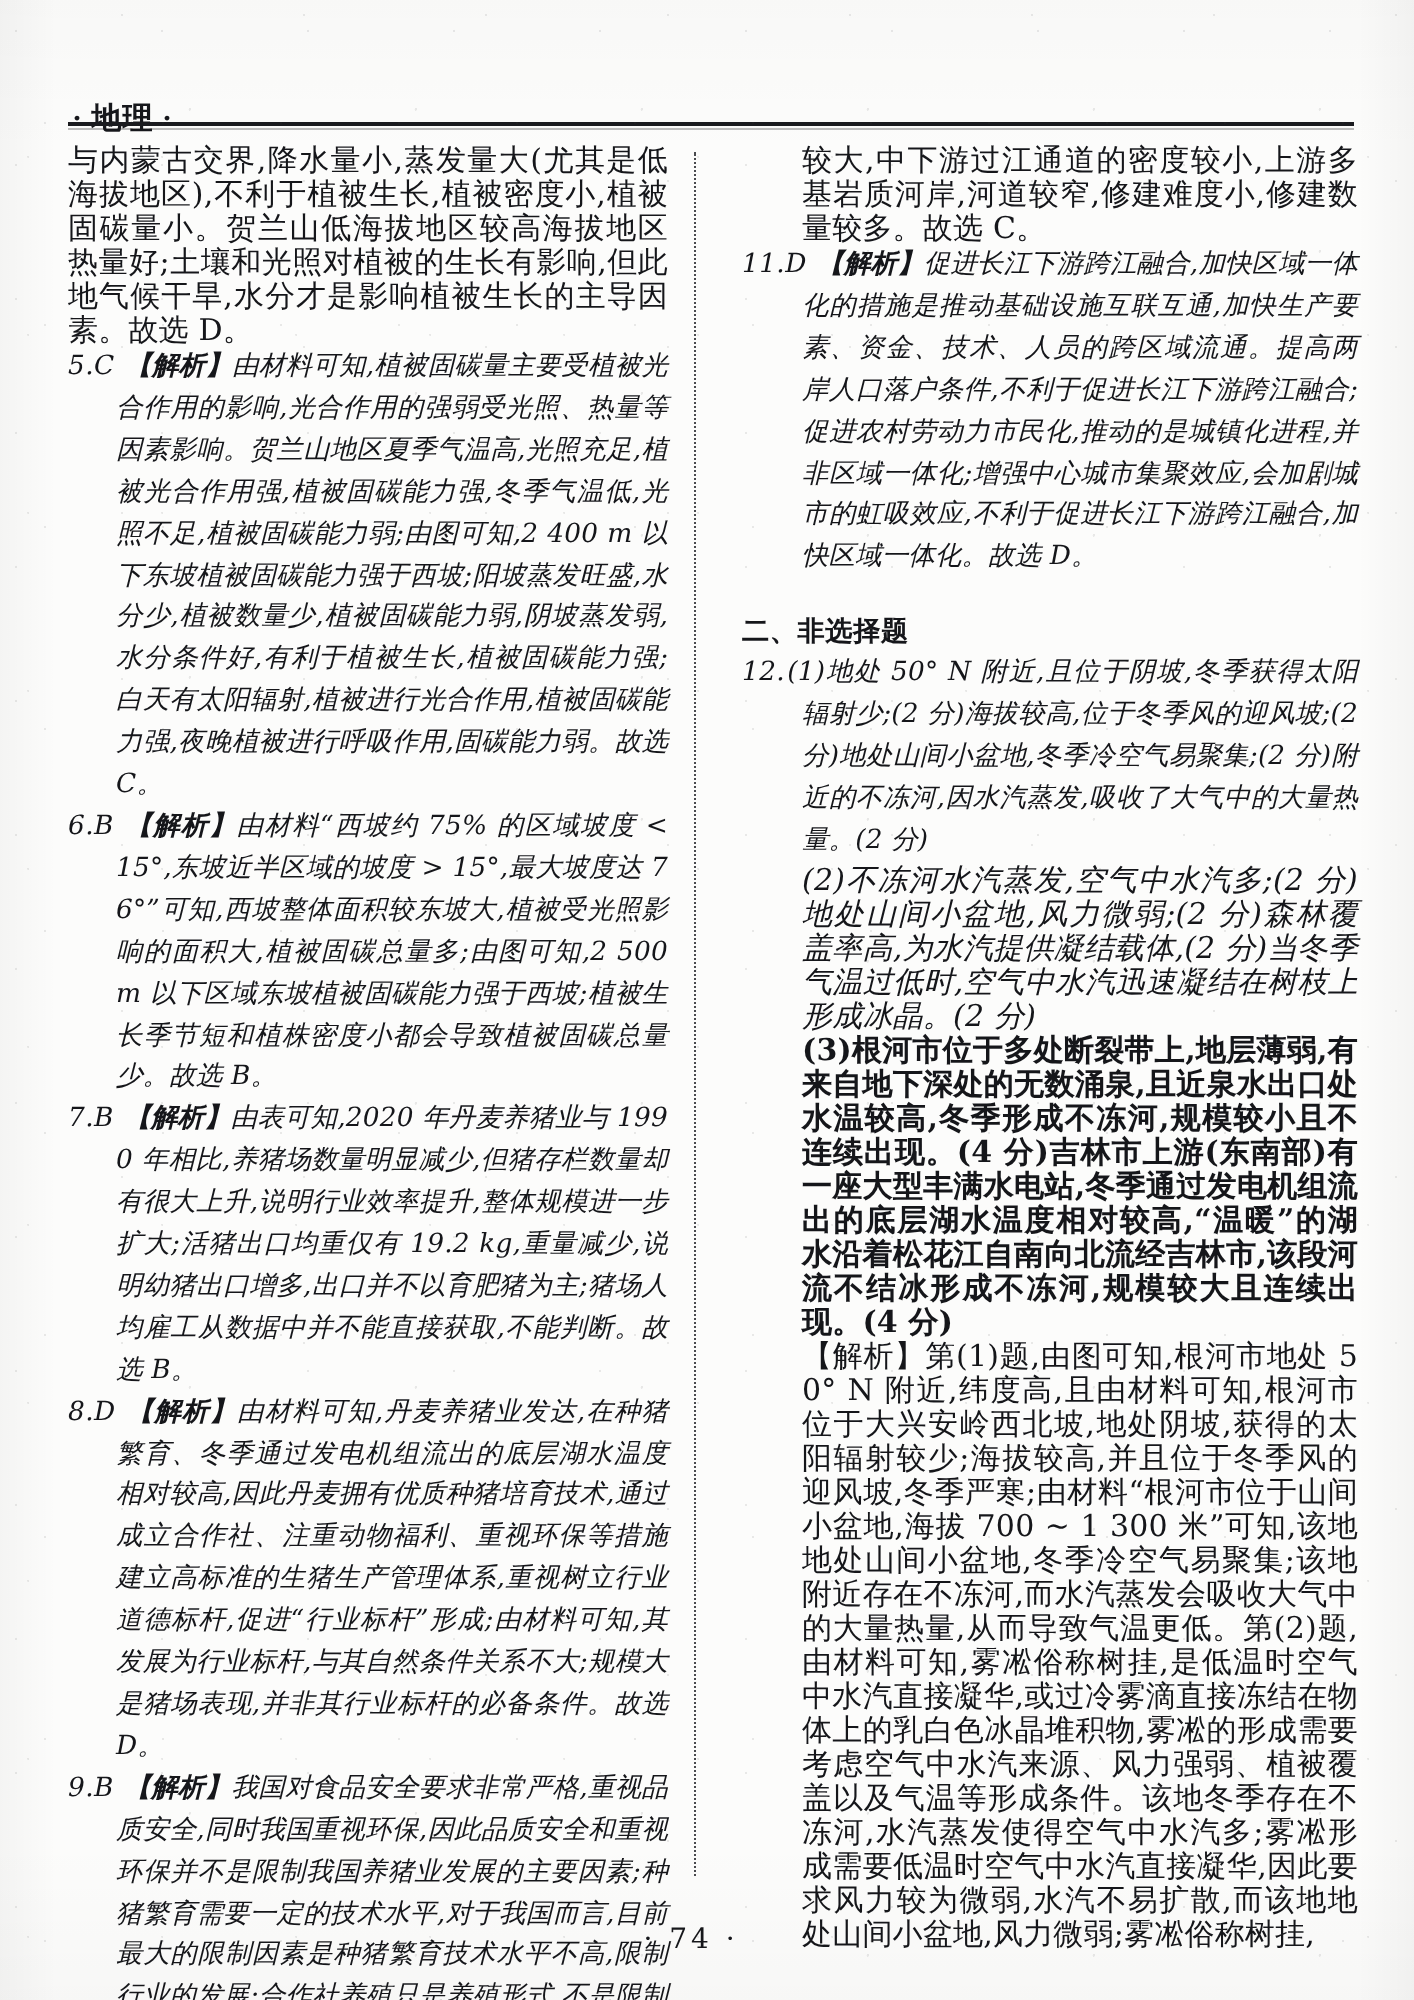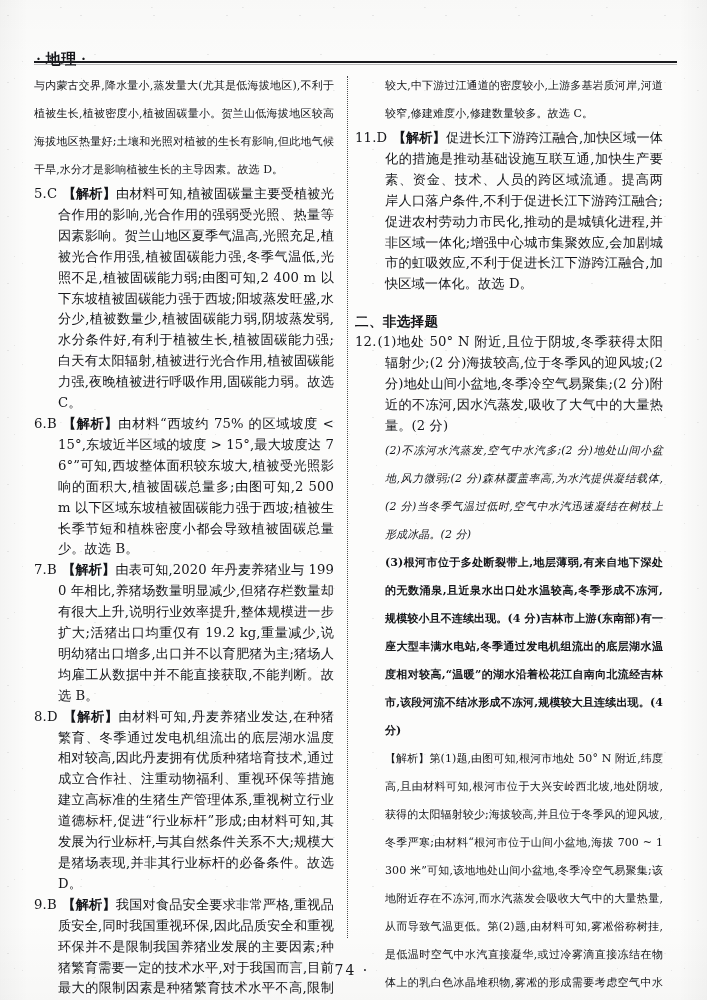--- a/index.html
+++ b/index.html
@@ -81,59 +81,60 @@
     top: 72px;
     bottom: 52px;
   }
   .col {
     position: absolute;
     top: 0;
     bottom: 0;
     width: 300px;
   }
   .col-left  { left: 0; }
-  .col-right { right: 16px; width: 308px; }
+  .col-right { right: 0; width: 308px; }
 
   .col-divider {
     position: absolute;
     left: 313px;
     top: 4px;
     bottom: 10px;
     width: 0;
     border-left: 1px dotted #2a2b30;
     opacity: 0.85;
   }
 
   
   .entry {
     display: flex;
     align-items: flex-start;
     margin-bottom: 0;
+    font-style: italic;
   }
   .entry-num {
     flex: 0 0 auto;
     font-size: 13.2px;
     line-height: 20.9px;
     font-family: "DejaVu Serif", "Liberation Serif", serif;
     white-space: nowrap;
     letter-spacing: 0.2px;
     padding-right: 1px;
   }
   .entry-body {
     flex: 1 1 auto;
     font-size: 13.2px;
     line-height: 20.9px;
     text-align: justify;
     text-justify: inter-ideograph;
     letter-spacing: 0.1px;
     word-break: break-all;
   }
   .cont {
-    font-size: 11px;
-    line-height: 28px;
+    font-size: 15px;
+    line-height: 17px;
     text-align: justify;
     text-justify: inter-ideograph;
     letter-spacing: 0.1px;
     word-break: break-all;
     text-indent: 0;
   }
   .hang {
     padding-left: 24px;
     text-indent: -24px;
   }

